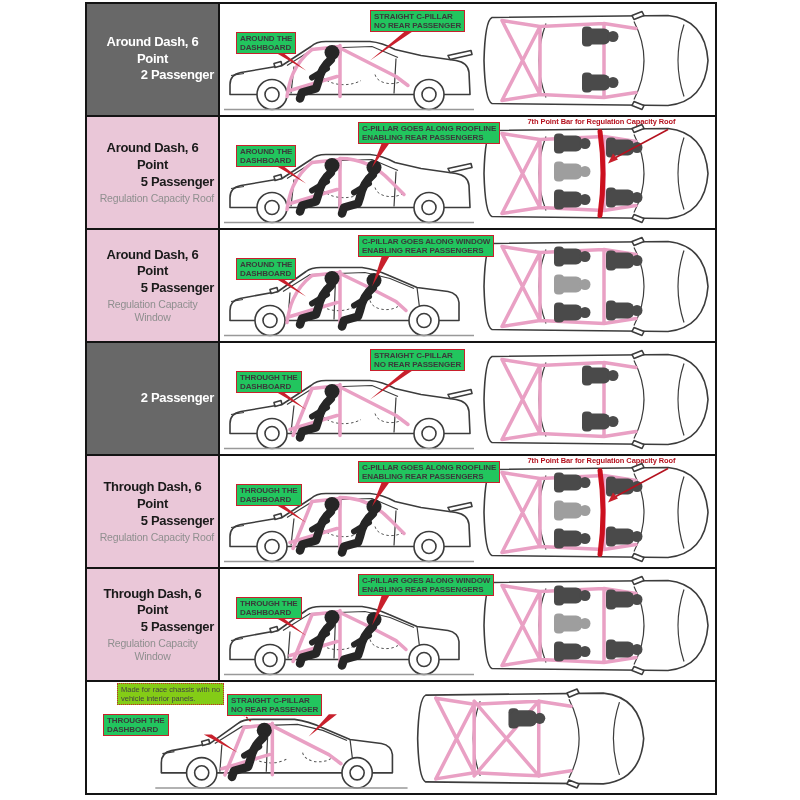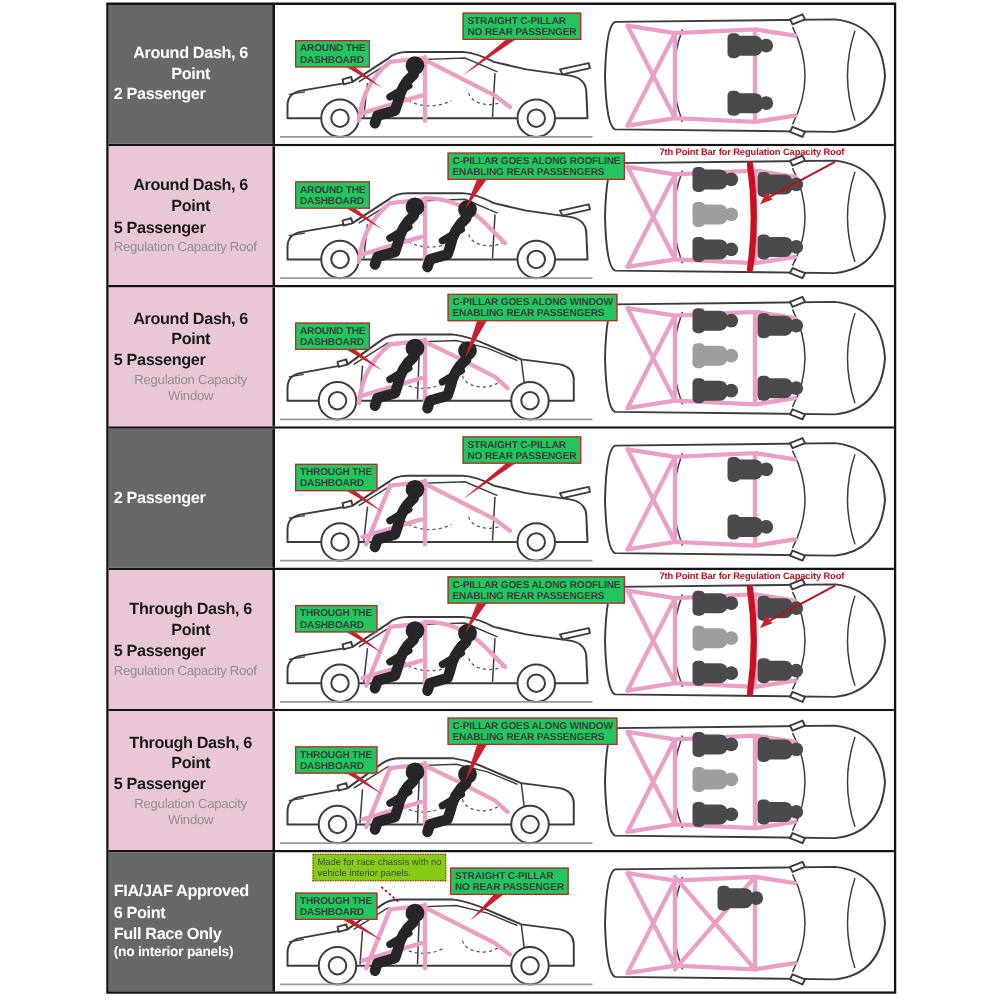--- a/index.html
+++ b/index.html
@@ -1,21 +1,21 @@
 <!DOCTYPE html>
 <html><head>
 <meta charset="utf-8">
 <style>
   html,body{margin:0;padding:0;}
   body{width:800px;height:800px;background:#fff;font-family:"Liberation Sans",sans-serif;position:relative;}
   .chart{position:absolute;left:85px;top:2px;width:632px;box-sizing:border-box;border:2px solid #141414;background:#fff;}
   .row{display:flex;height:111px;border-bottom:2px solid #141414;}
   .row:last-child{border-bottom:none;}
   .label-cell{width:133px;min-width:133px;box-sizing:border-box;border-right:2px solid #141414;
-    display:flex;flex-direction:column;justify-content:center;align-items:flex-start;text-align:center;padding:0 4px;}
+    display:flex;flex-direction:column;justify-content:center;align-items:flex-end;text-align:center;padding:0 4px;}
   .dark .label-cell{background:#686868;}
   .pink .label-cell{background:#eac7d8;}
   .t{font-weight:bold;font-size:13px;line-height:1.3;letter-spacing:-0.3px;color:#1a1a1a;}
   .dark .t{color:#ffffff;}
   .sub{font-size:10.5px;color:#8f8f8f;line-height:1.25;margin-top:1px;letter-spacing:-0.2px;}
   .dark .sub{color:#ffffff;font-weight:bold;font-size:11px;}
   .diagram-cell{position:relative;flex:1;background:#fff;overflow:hidden;}
   svg.art{position:absolute;left:0;top:0;width:100%;height:100%;}
   .callout{position:absolute;border:1.5px solid #c8202c;background:#22c55e;padding:1px 3px;
     font-size:8px;font-weight:bold;line-height:1.15;color:#3a3a3a;letter-spacing:-0.1px;white-space:nowrap;z-index:2;}
@@ -374,26 +374,20 @@
         <span>DASHBOARD</span>
       </div>
       <div class="callout" style="left:138px;top:5px">
         <span>C-PILLAR GOES ALONG WINDOW</span>
         <span>ENABLING REAR PASSENGERS</span>
       </div>
     </div>
   </div>
 
   <div class="row dark">
-    <div class="label-cell">
-      <div class="t">FIA/JAF Approved</div>
-      <div class="t">6 Point</div>
-      <div class="t">Full Race Only</div>
-      <div class="sub">(no interior panels)</div>
-    </div>
     <div class="diagram-cell">
       <svg class="art" viewBox="0 0 495 110">
         <g transform="translate(4,8)">
           <use href="#hatch-body"></use>
           <g class="cagep">
             <use href="#leg-through"></use>
               <use href="#cage-core"></use>
               <use href="#rear-straight"></use>
           </g>
           <g>

